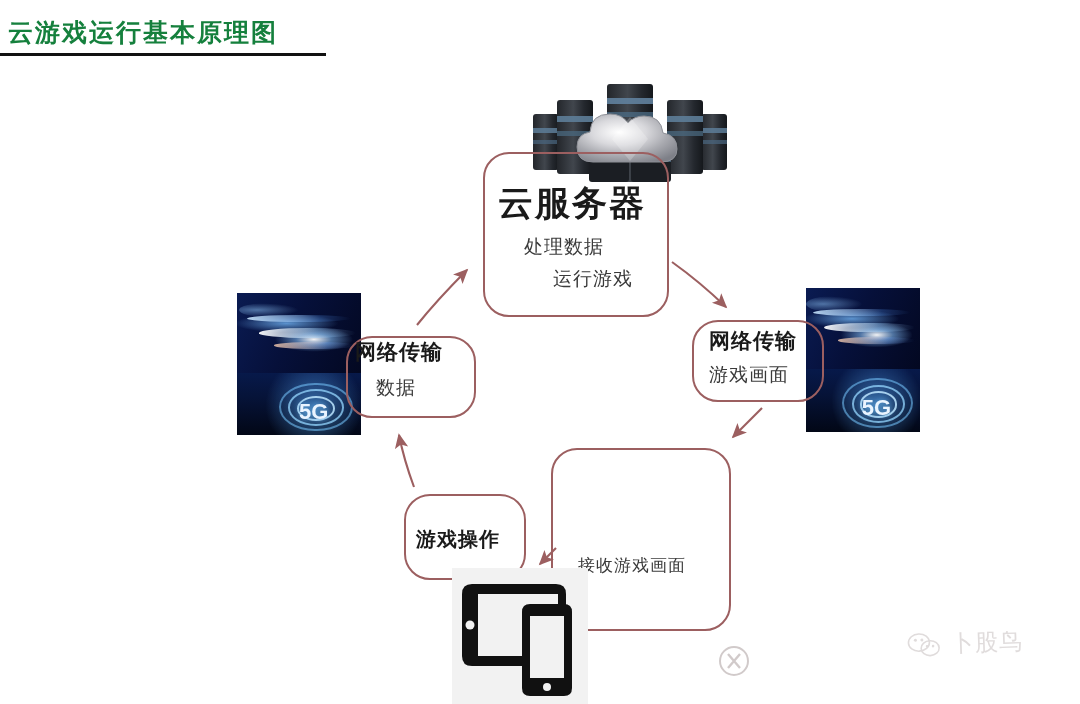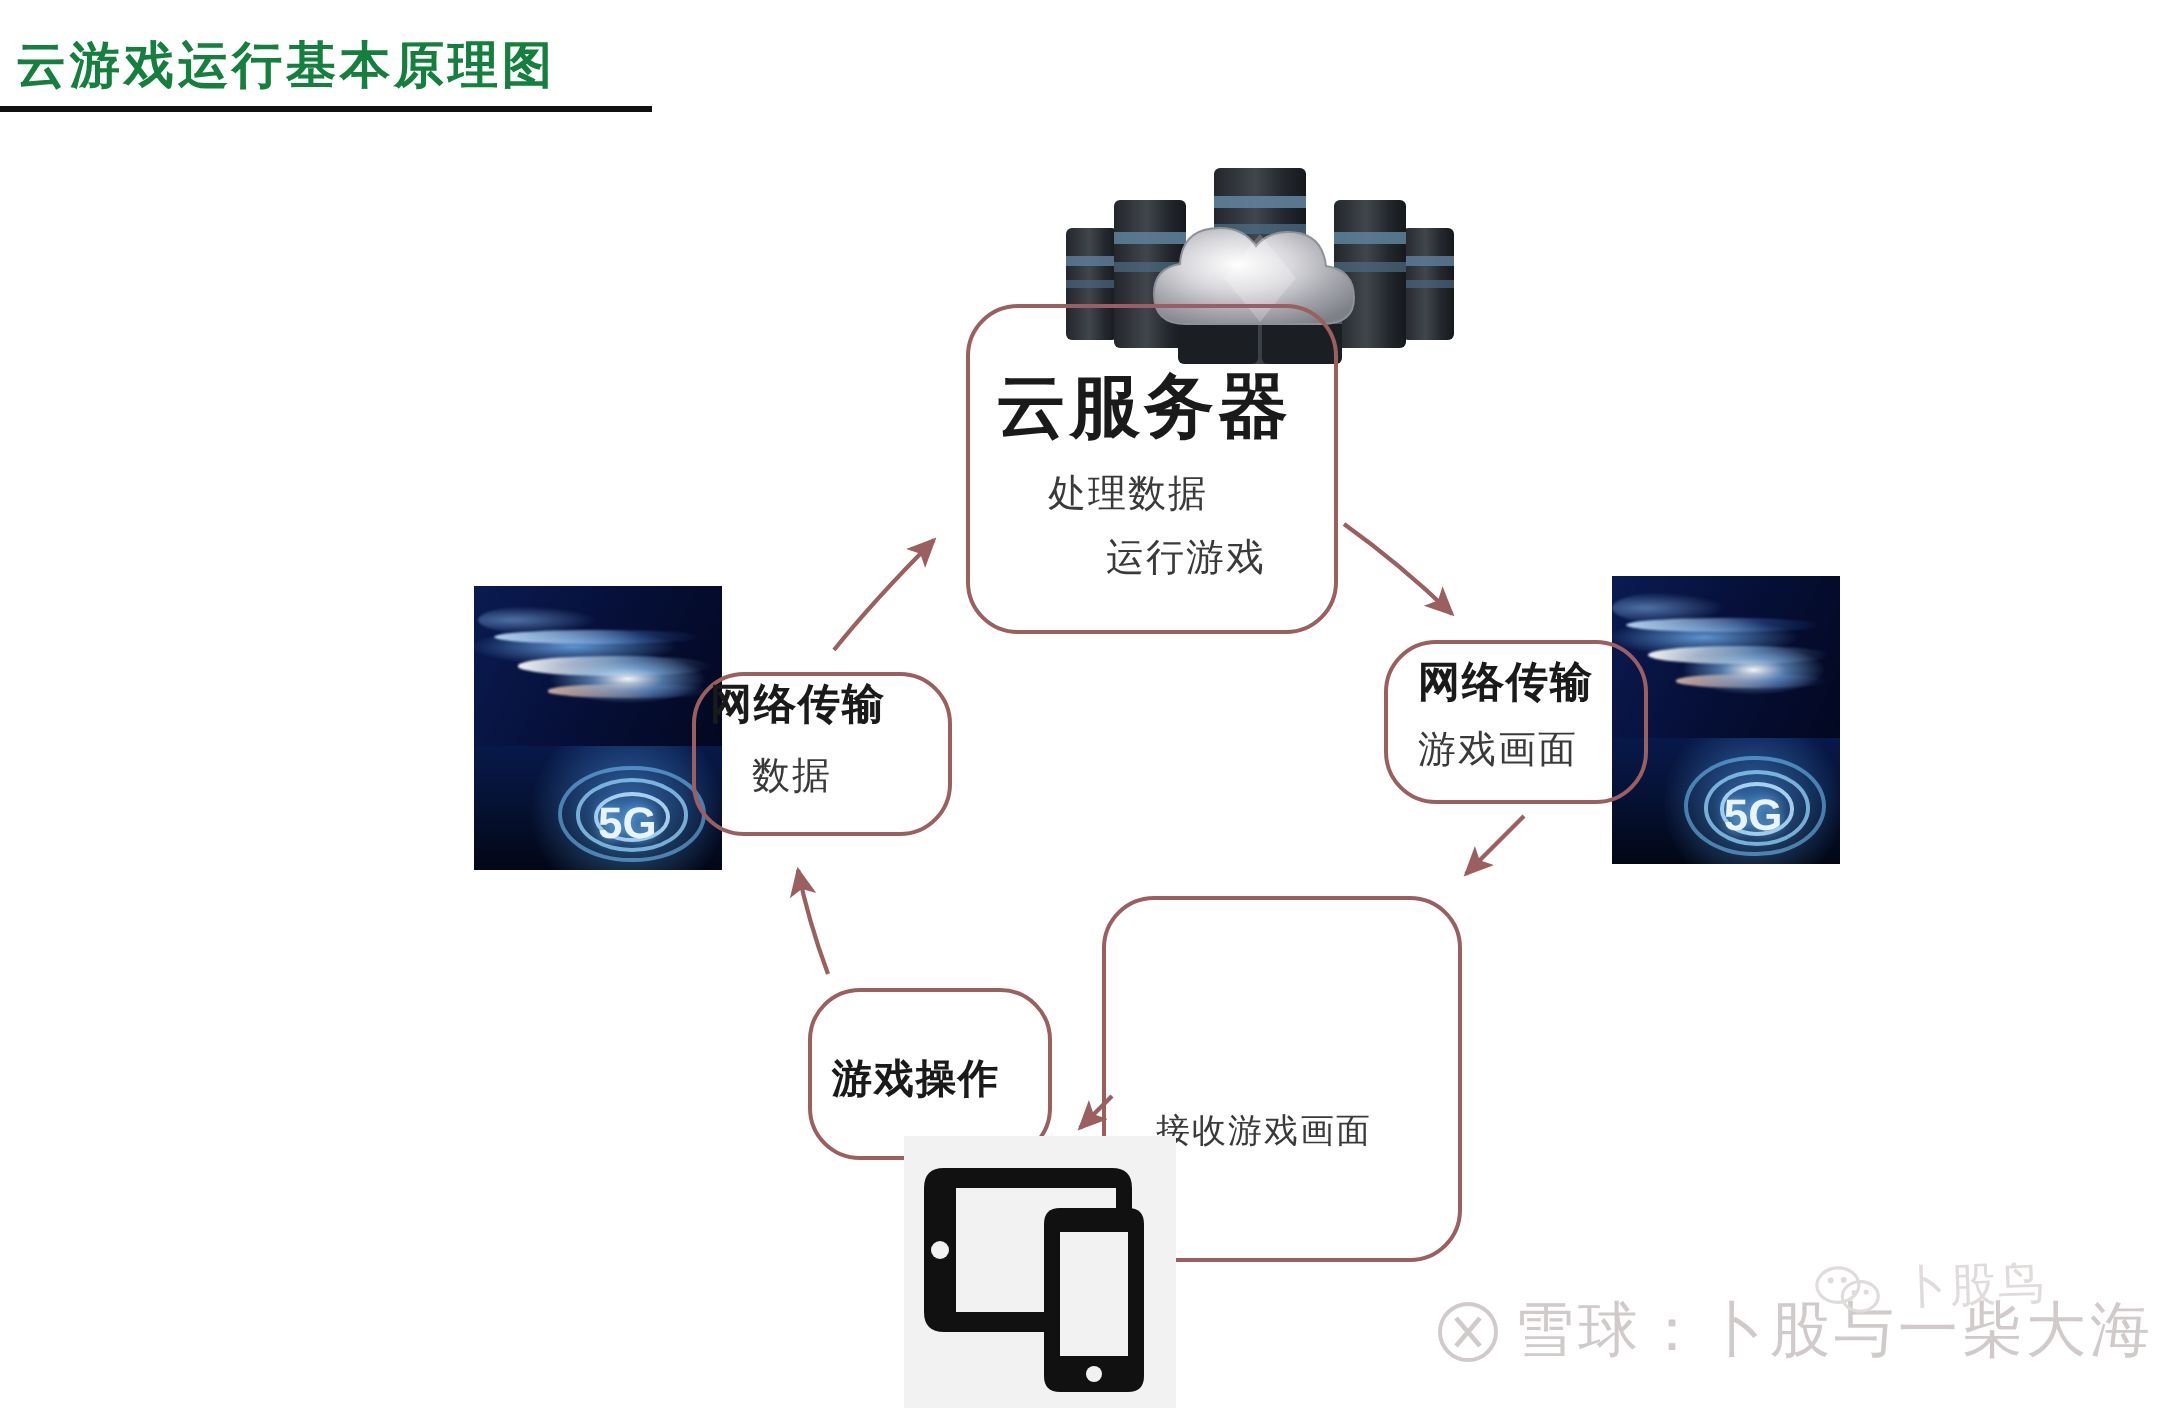--- a/index.html
+++ b/index.html
@@ -260,21 +260,20 @@
       <path d="M556 548 Q548 556 540 564"></path>
       <path d="M414 487 Q404 460 399 435"></path>
     </g>
   </svg>
 
   <div id="wm-xueqiu">
     <svg width="32" height="32" viewBox="0 0 32 32">
       <circle cx="16" cy="16" r="14" fill="none" stroke="#cfc8c8" stroke-width="2"></circle>
       <path d="M10 9 L22 23 M22 9 L10 23" stroke="#cfc8c8" stroke-width="2.4" fill="none"></path>
     </svg>
-    <span>雪球：卜股与一柴大海</span>
   </div>
 
   <div id="wm-wechat">
     <svg width="40" height="30" viewBox="0 0 40 30">
       <ellipse cx="14" cy="12" rx="10.5" ry="8.6" fill="none" stroke="#e0dcdc" stroke-width="1.6"></ellipse>
       <circle cx="10.5" cy="9.5" r="1.5" fill="#e0dcdc"></circle>
       <circle cx="17" cy="9.5" r="1.5" fill="#e0dcdc"></circle>
       <ellipse cx="25" cy="18" rx="9" ry="7.4" fill="none" stroke="#e0dcdc" stroke-width="1.6"></ellipse>
       <circle cx="22" cy="16" r="1.3" fill="#e0dcdc"></circle>
       <circle cx="28" cy="16" r="1.3" fill="#e0dcdc"></circle>

